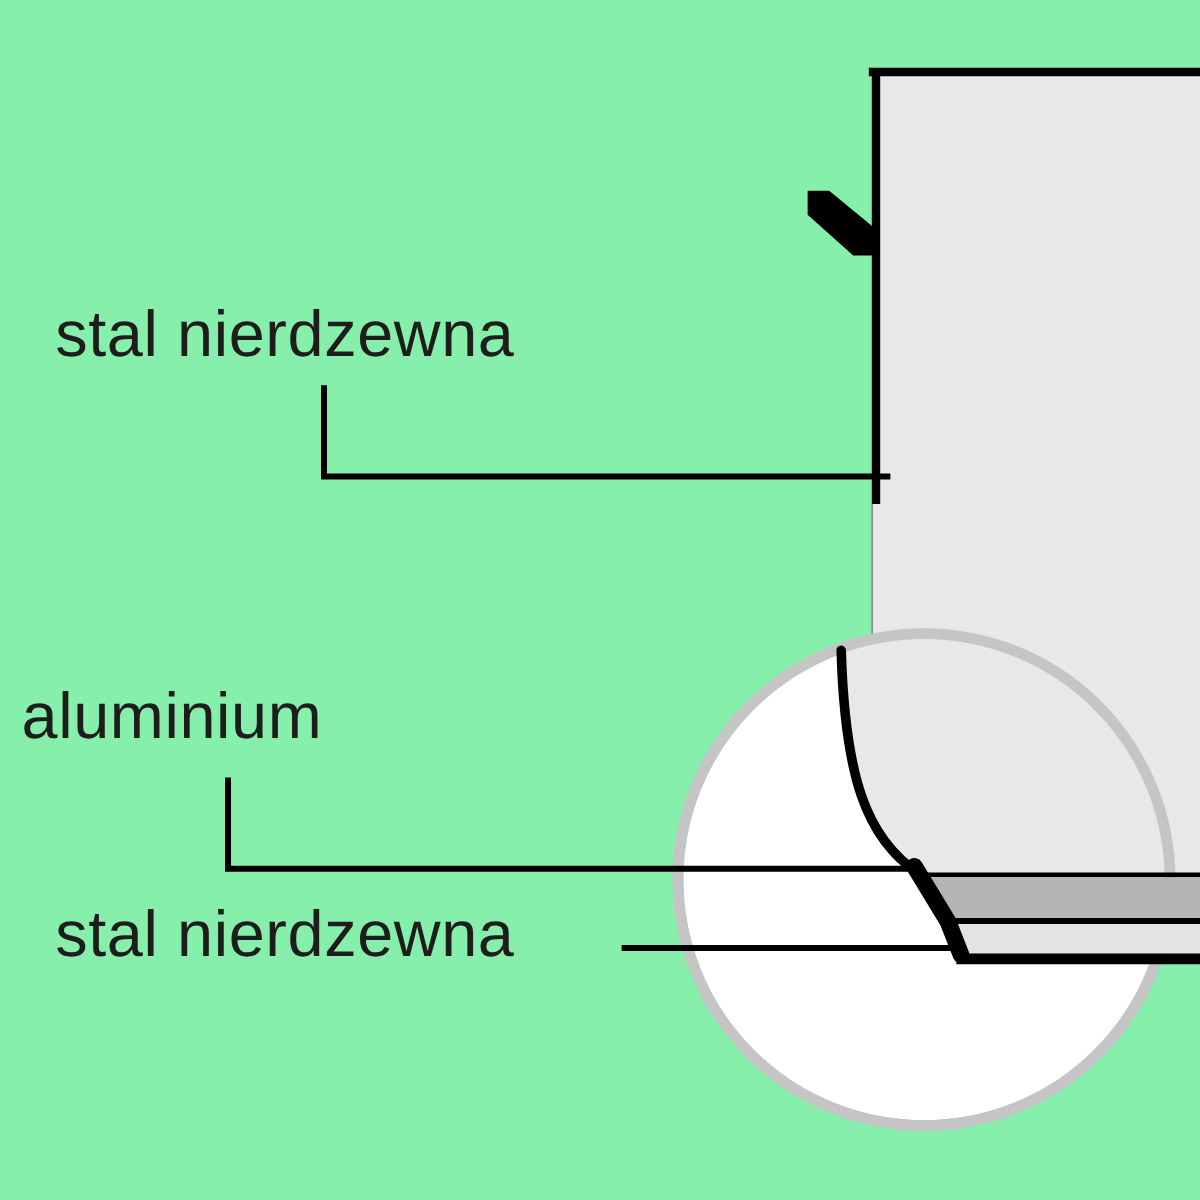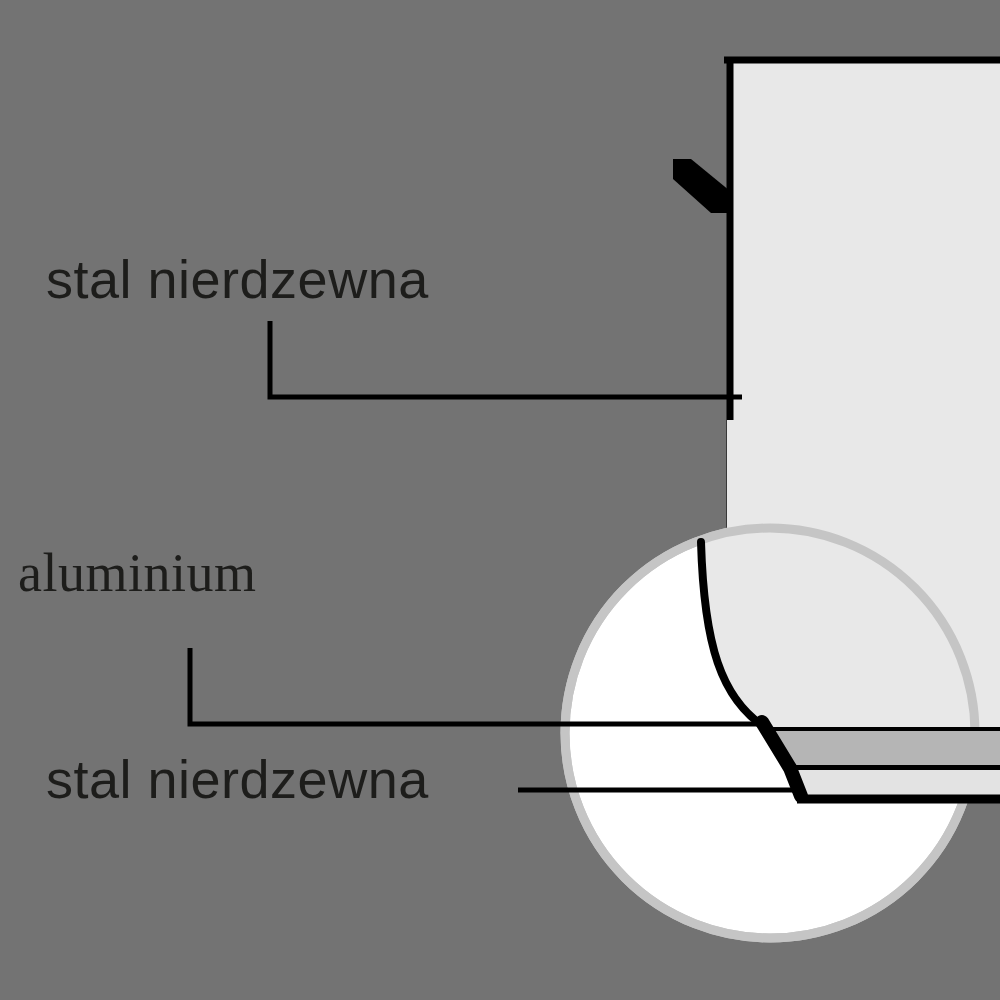--- a/index.html
+++ b/index.html
@@ -5,39 +5,39 @@
   html, body {
     margin: 0;
     padding: 0;
     background: #ffffff;
     font-family: "Liberation Sans", sans-serif;
   }
   #stage {
     position: relative;
     width: 1000px;
     height: 1000px;
-    background: #737373;
+    background: #86efac;
     overflow: hidden;
   }
   #diagram-svg {
     position: absolute;
     inset: 0;
     width: 1000px;
     height: 1000px;
   }
   .label {
     position: absolute;
     font-size: 54px;
     line-height: 1.1;
     color: #1d1d1b;
     white-space: nowrap;
     letter-spacing: 0.5px;
   }
   #label-wall   { left: 46px; top: 250px; }
-  #label-core   { left: 18px; top: 544px; font-family: Liberation Serif, serif; }
+  #label-core   { left: 18px; top: 568px; }
   #label-bottom { left: 46px; top: 750px; }
 </style>
 </head>
 <body>
 
 <div id="stage">
 
   <svg id="diagram-svg" viewBox="0 0 1000 1000" xmlns="http://www.w3.org/2000/svg">
 
     <rect x="727" y="57" width="273" height="676" fill="#e8e8e8"></rect>

